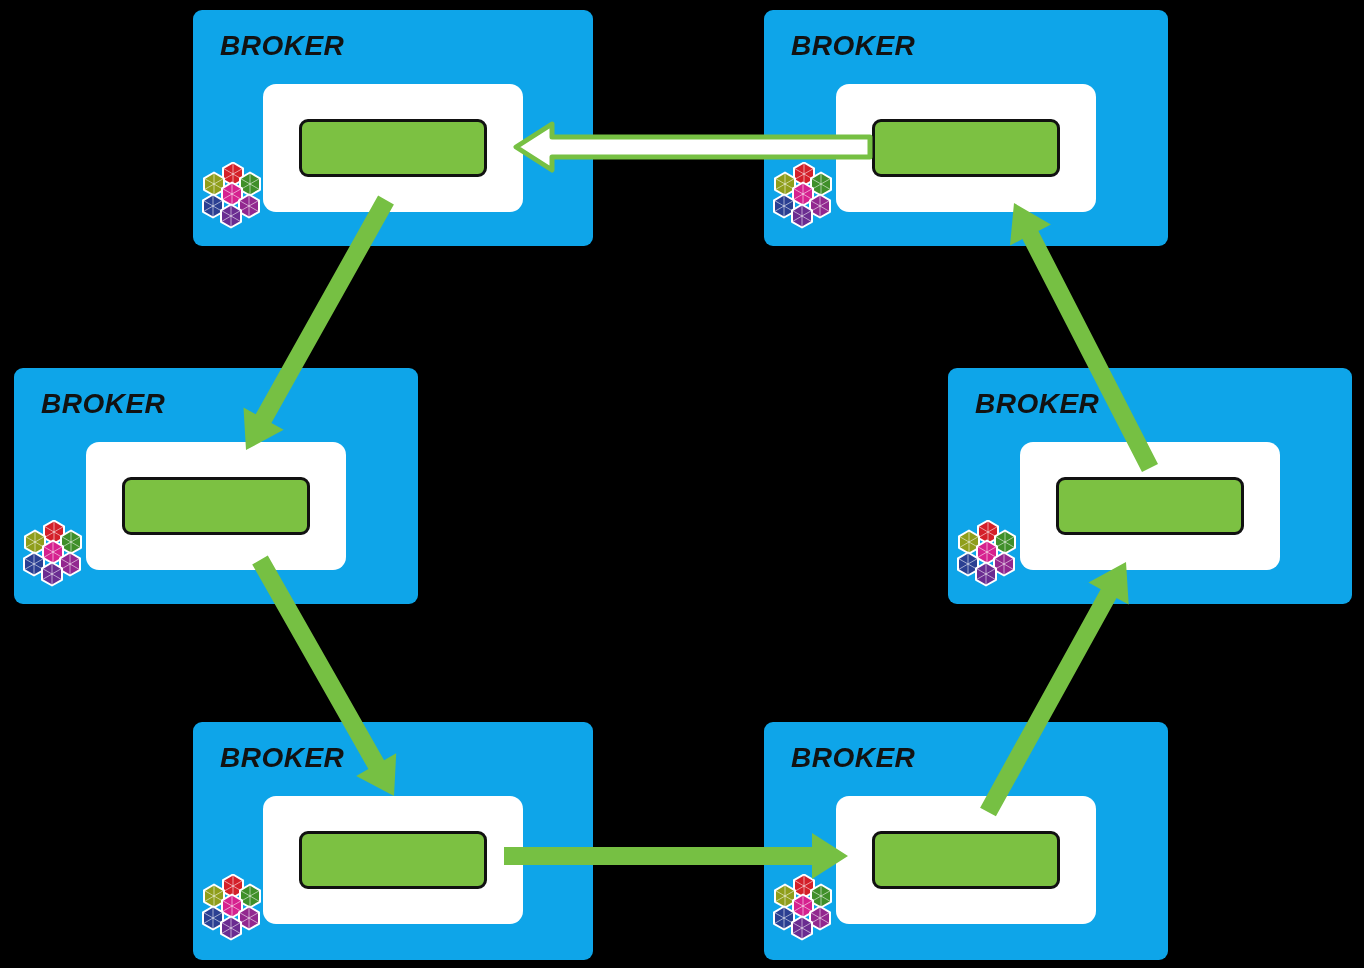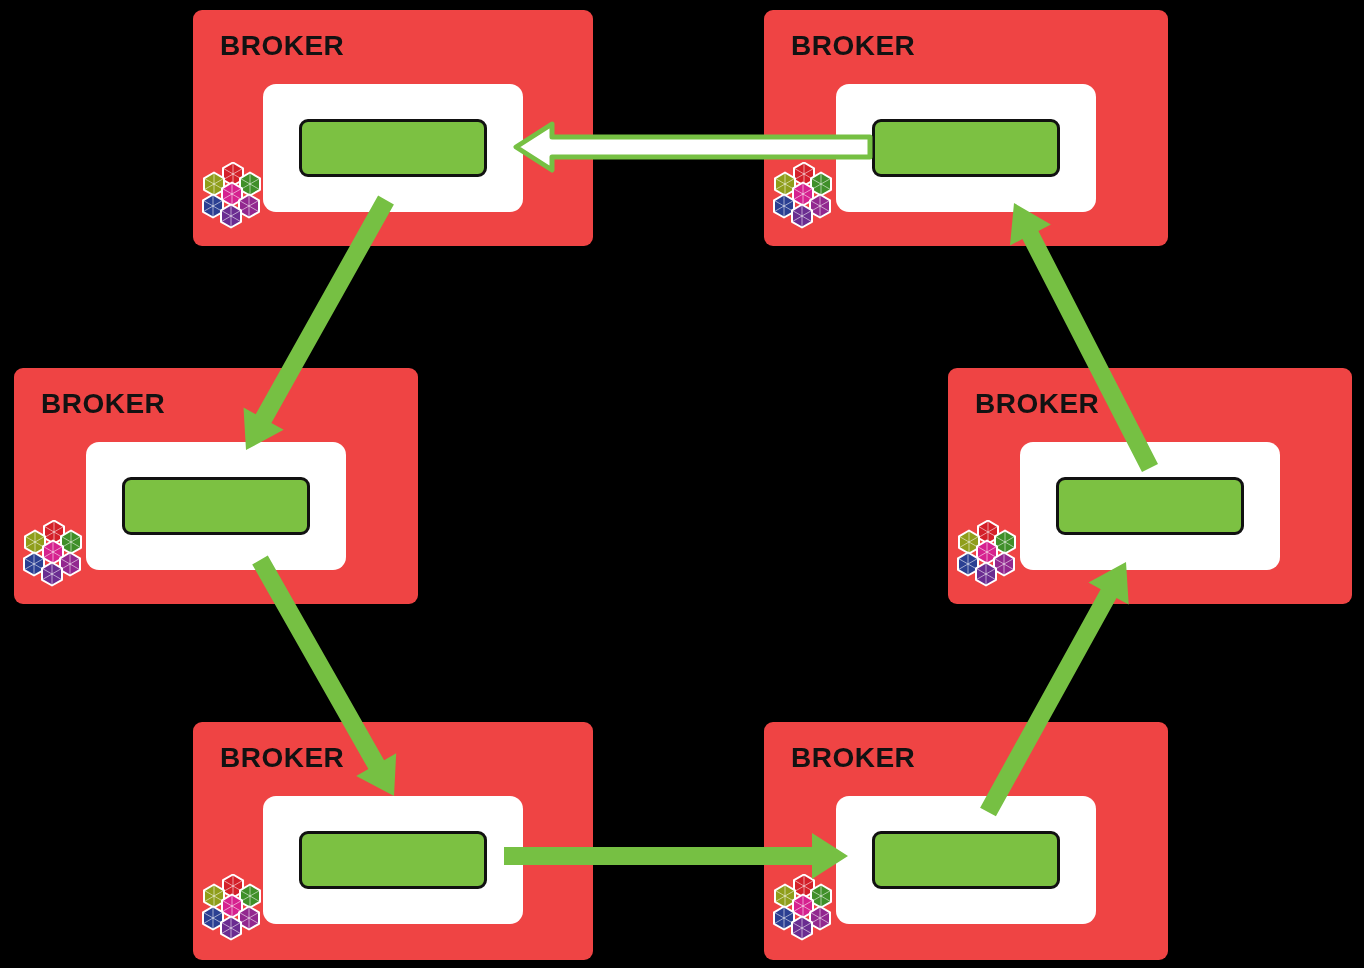--- a/index.html
+++ b/index.html
@@ -1,21 +1,21 @@
 <!DOCTYPE html>
 <html><head>
 <meta charset="utf-8">
 <style>
   html,body{margin:0;padding:0;background:#000;}
   .canvas{
     position:relative;width:1364px;height:968px;background:#000;
     overflow:hidden;font-family:"Liberation Sans",sans-serif;
   }
   .broker{
-    position:absolute;background:#ef4444;border-radius:9px;
+    position:absolute;background:#0ea5e9;border-radius:9px;font-style:italic;
   }
   .pos-tl{left:193px;top:10px;width:400px;height:236px;}
   .pos-tr{left:764px;top:10px;width:404px;height:236px;}
   .pos-ml{left:14px;top:368px;width:404px;height:236px;}
   .pos-mr{left:948px;top:368px;width:404px;height:236px;}
   .pos-bl{left:193px;top:722px;width:400px;height:238px;}
   .pos-br{left:764px;top:722px;width:404px;height:238px;}
   .broker-label{
     position:absolute;top:20px;left:27px;
     font-size:28px;font-weight:bold;color:#121212;letter-spacing:.5px;

